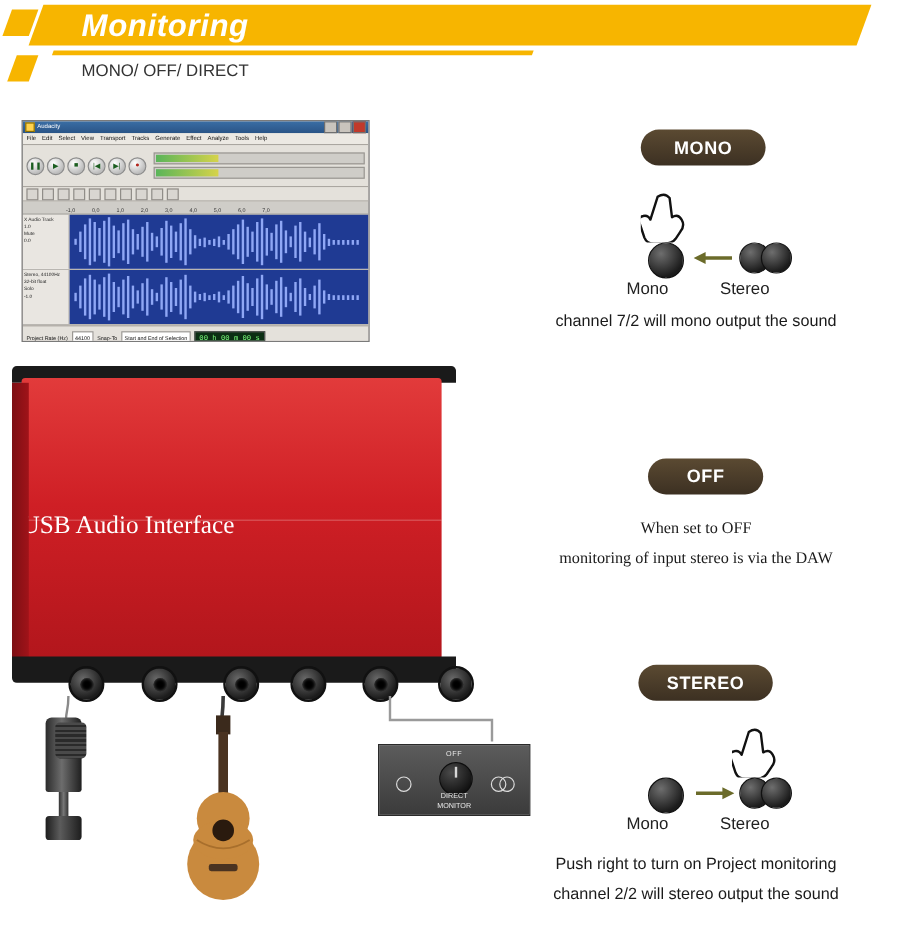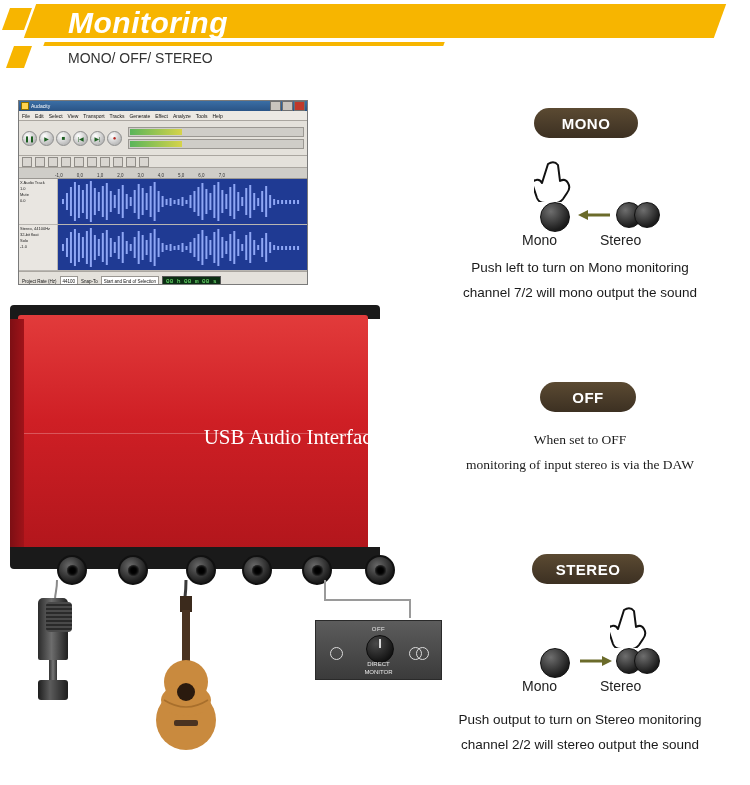--- a/index.html
+++ b/index.html
@@ -50,21 +50,21 @@
   .banner-square-lb {
     position: absolute;
     left: 10px; top: 46px;
     width: 18px; height: 22px;
     background: #f7b500;
     transform: skewX(-20deg);
   }
   .banner-title {
     position: absolute;
     left: 68px; top: 6px;
-    font-size: 30px;
+    font-size: 26px;
     font-weight: bold;
     font-style: italic;
     color: #ffffff;
     letter-spacing: 0.5px;
   }
   .banner-sub {
     position: absolute;
     left: 68px; top: 50px;
     font-size: 14px;
     color: #333333;
@@ -260,23 +260,23 @@
     background: rgba(255,255,255,0.25);
   }
   .dev-side {
     position: absolute;
     left: 0px; top: 14px;
     width: 14px; height: 231px;
     background: linear-gradient(90deg, #7d0f14, #a01319);
   }
   .dev-label {
     position: absolute;
-    left: 13px; top: 110px;
+    left: 0; top: 110px;
     width: 350px;
-    text-align: right;
+    text-align: left;
     color: #ffffff;
     font-family: "Liberation Serif", serif;
     font-size: 21px;
   }
   .dev-bottom {
     position: absolute;
     left: 0; top: 242px;
     width: 370px; height: 22px;
     background: #1a1a1a;
     border-radius: 0 0 4px 4px;
@@ -459,21 +459,21 @@
 <body>
 
 <div class="page">
 
   <div class="banner">
     <div class="banner-square-lt"></div>
     <div class="banner-square-lb"></div>
     <div class="banner-bar-main"></div>
     <div class="banner-bar-thin"></div>
     <div class="banner-title">Monitoring</div>
-    <div class="banner-sub">MONO/ OFF/ STEREO</div>
+    <div class="banner-sub">MONO/ OFF/ DIRECT</div>
   </div>
 
   <div class="daw">
     <div class="daw-titlebar">
       <div class="daw-title-left">
         <span class="daw-ico"></span>
         <span>Audacity</span>
       </div>
       <div class="daw-winbtns">
         <span class="daw-winbtn"></span>
@@ -777,21 +777,20 @@
     </svg>
     <div class="stereo-pair" style="left:106px; top:42px;">
       <i class="a"></i>
         <i class="b"></i>
     </div>
     <div class="cap-label" style="left:12px; top:72px;">Mono</div>
     <div class="cap-label" style="left:90px; top:72px;">Stereo</div>
   </div>
 
   <div class="sect-text" style="left:420px; top:256px; width:320px;">
-    <div>Push left to turn on Mono monitoring</div>
     <div>channel 7/2 will mono output the sound</div>
   </div>
 
   <div class="pill" style="left:540px; top:382px; width:96px;">OFF</div>
 
   <div class="sect-text" style="left:420px; top:428px; width:320px;font-family:Liberation Serif, serif;">
     <div>When set to OFF</div>
     <div>monitoring of input stereo is via the DAW</div>
   </div>
 
@@ -808,17 +807,17 @@
     </svg>
     <div class="stereo-pair" style="left:106px; top:40px;">
       <i class="a"></i>
         <i class="b"></i>
     </div>
     <div class="cap-label" style="left:12px; top:70px;">Mono</div>
     <div class="cap-label" style="left:90px; top:70px;">Stereo</div>
   </div>
 
   <div class="sect-text" style="left:420px; top:708px; width:320px;">
-    <div>Push output to turn on Stereo monitoring</div>
+    <div>Push right to turn on Project monitoring</div>
     <div>channel 2/2 will stereo output the sound</div>
   </div>
 
 </div>
 
 </body></html>

